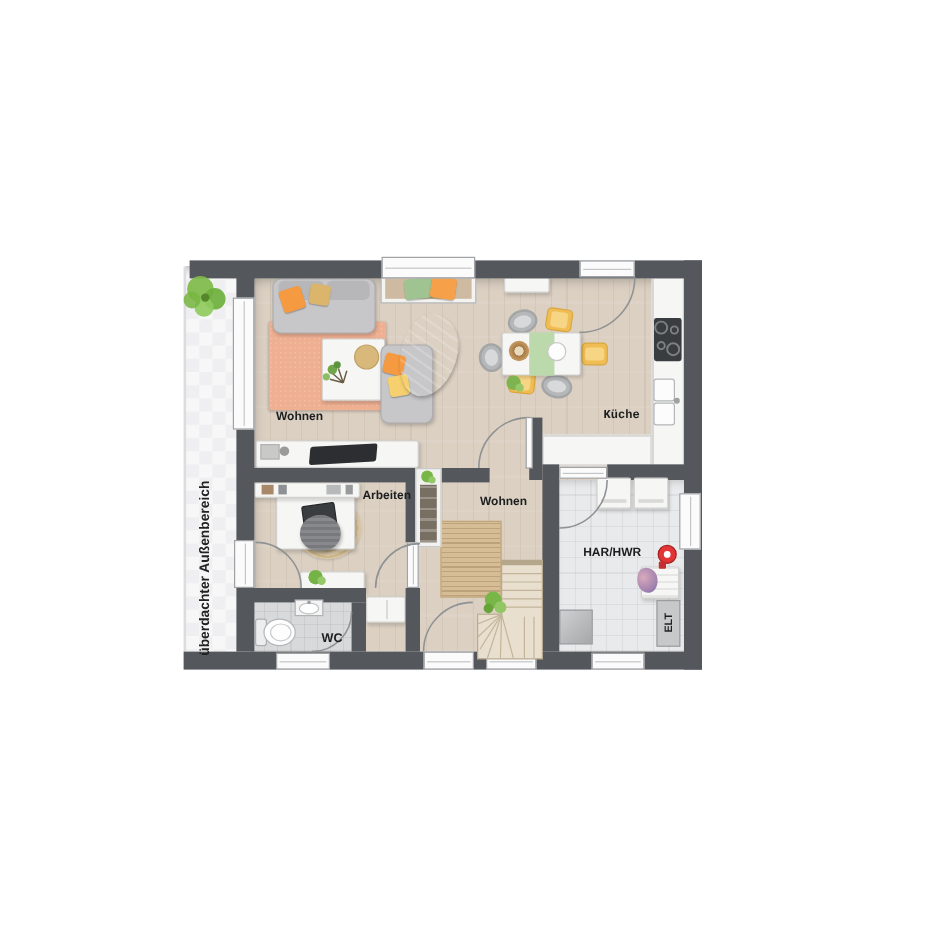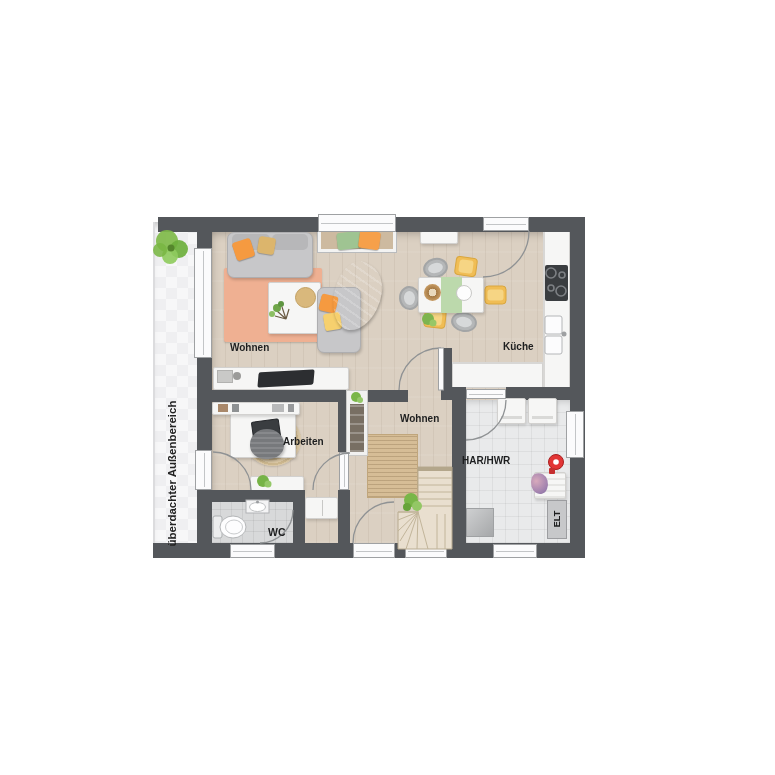--- a/index.html
+++ b/index.html
@@ -163,25 +163,25 @@
   #d-shelf{left:346px;top:390px;width:22px;height:66px;background:#f1f1f0;border:1px solid #c9c9c7;
       box-sizing:border-box;z-index:42;position:absolute;}
   #d-shelf-in{left:350px;top:404px;width:14px;height:48px;background:#786f63;z-index:43;position:absolute;
       background-image:repeating-linear-gradient(0deg,rgba(255,255,255,.25) 0 2px,transparent 2px 9px);}
   #rug-diele{left:367px;top:434px;width:51px;height:64px;background:#d6bd96;border:1px solid #c0a67c;
       box-sizing:border-box;
       background-image:repeating-linear-gradient(0deg,rgba(120,95,60,.28) 0 1px,transparent 1px 4px);}
 
   
   #lbl-wohnen{left:230px;top:342px;}
-  #lbl-kueche{left:503px;top:341px;}
-  #lbl-arbeiten{left:283px;top:408px;margin-top:28px;}
+  #lbl-kueche{left:503px;top:341px;font-family:Liberation Mono, monospace;}
+  #lbl-arbeiten{left:302px;top:408px;}
   #lbl-diele{left:400px;top:413px;}
   #lbl-wc{left:268px;top:526px;font-size:10.5px;}
-  #lbl-har{left:462px;top:455px;}
+  #lbl-har{left:486px;top:455px;}
   #lbl-elt{left:545px;top:513px;width:24px;height:12px;text-align:center;font-size:9px;
       transform:rotate(-90deg);line-height:12px;}
   #lbl-outdoor{left:97px;top:467px;width:150px;height:13px;text-align:center;font-size:11.5px;
       line-height:13px;transform:rotate(-90deg);color:#222;}
 </style>
 </head>
 <body>
 
 <div class="canvas">
 

